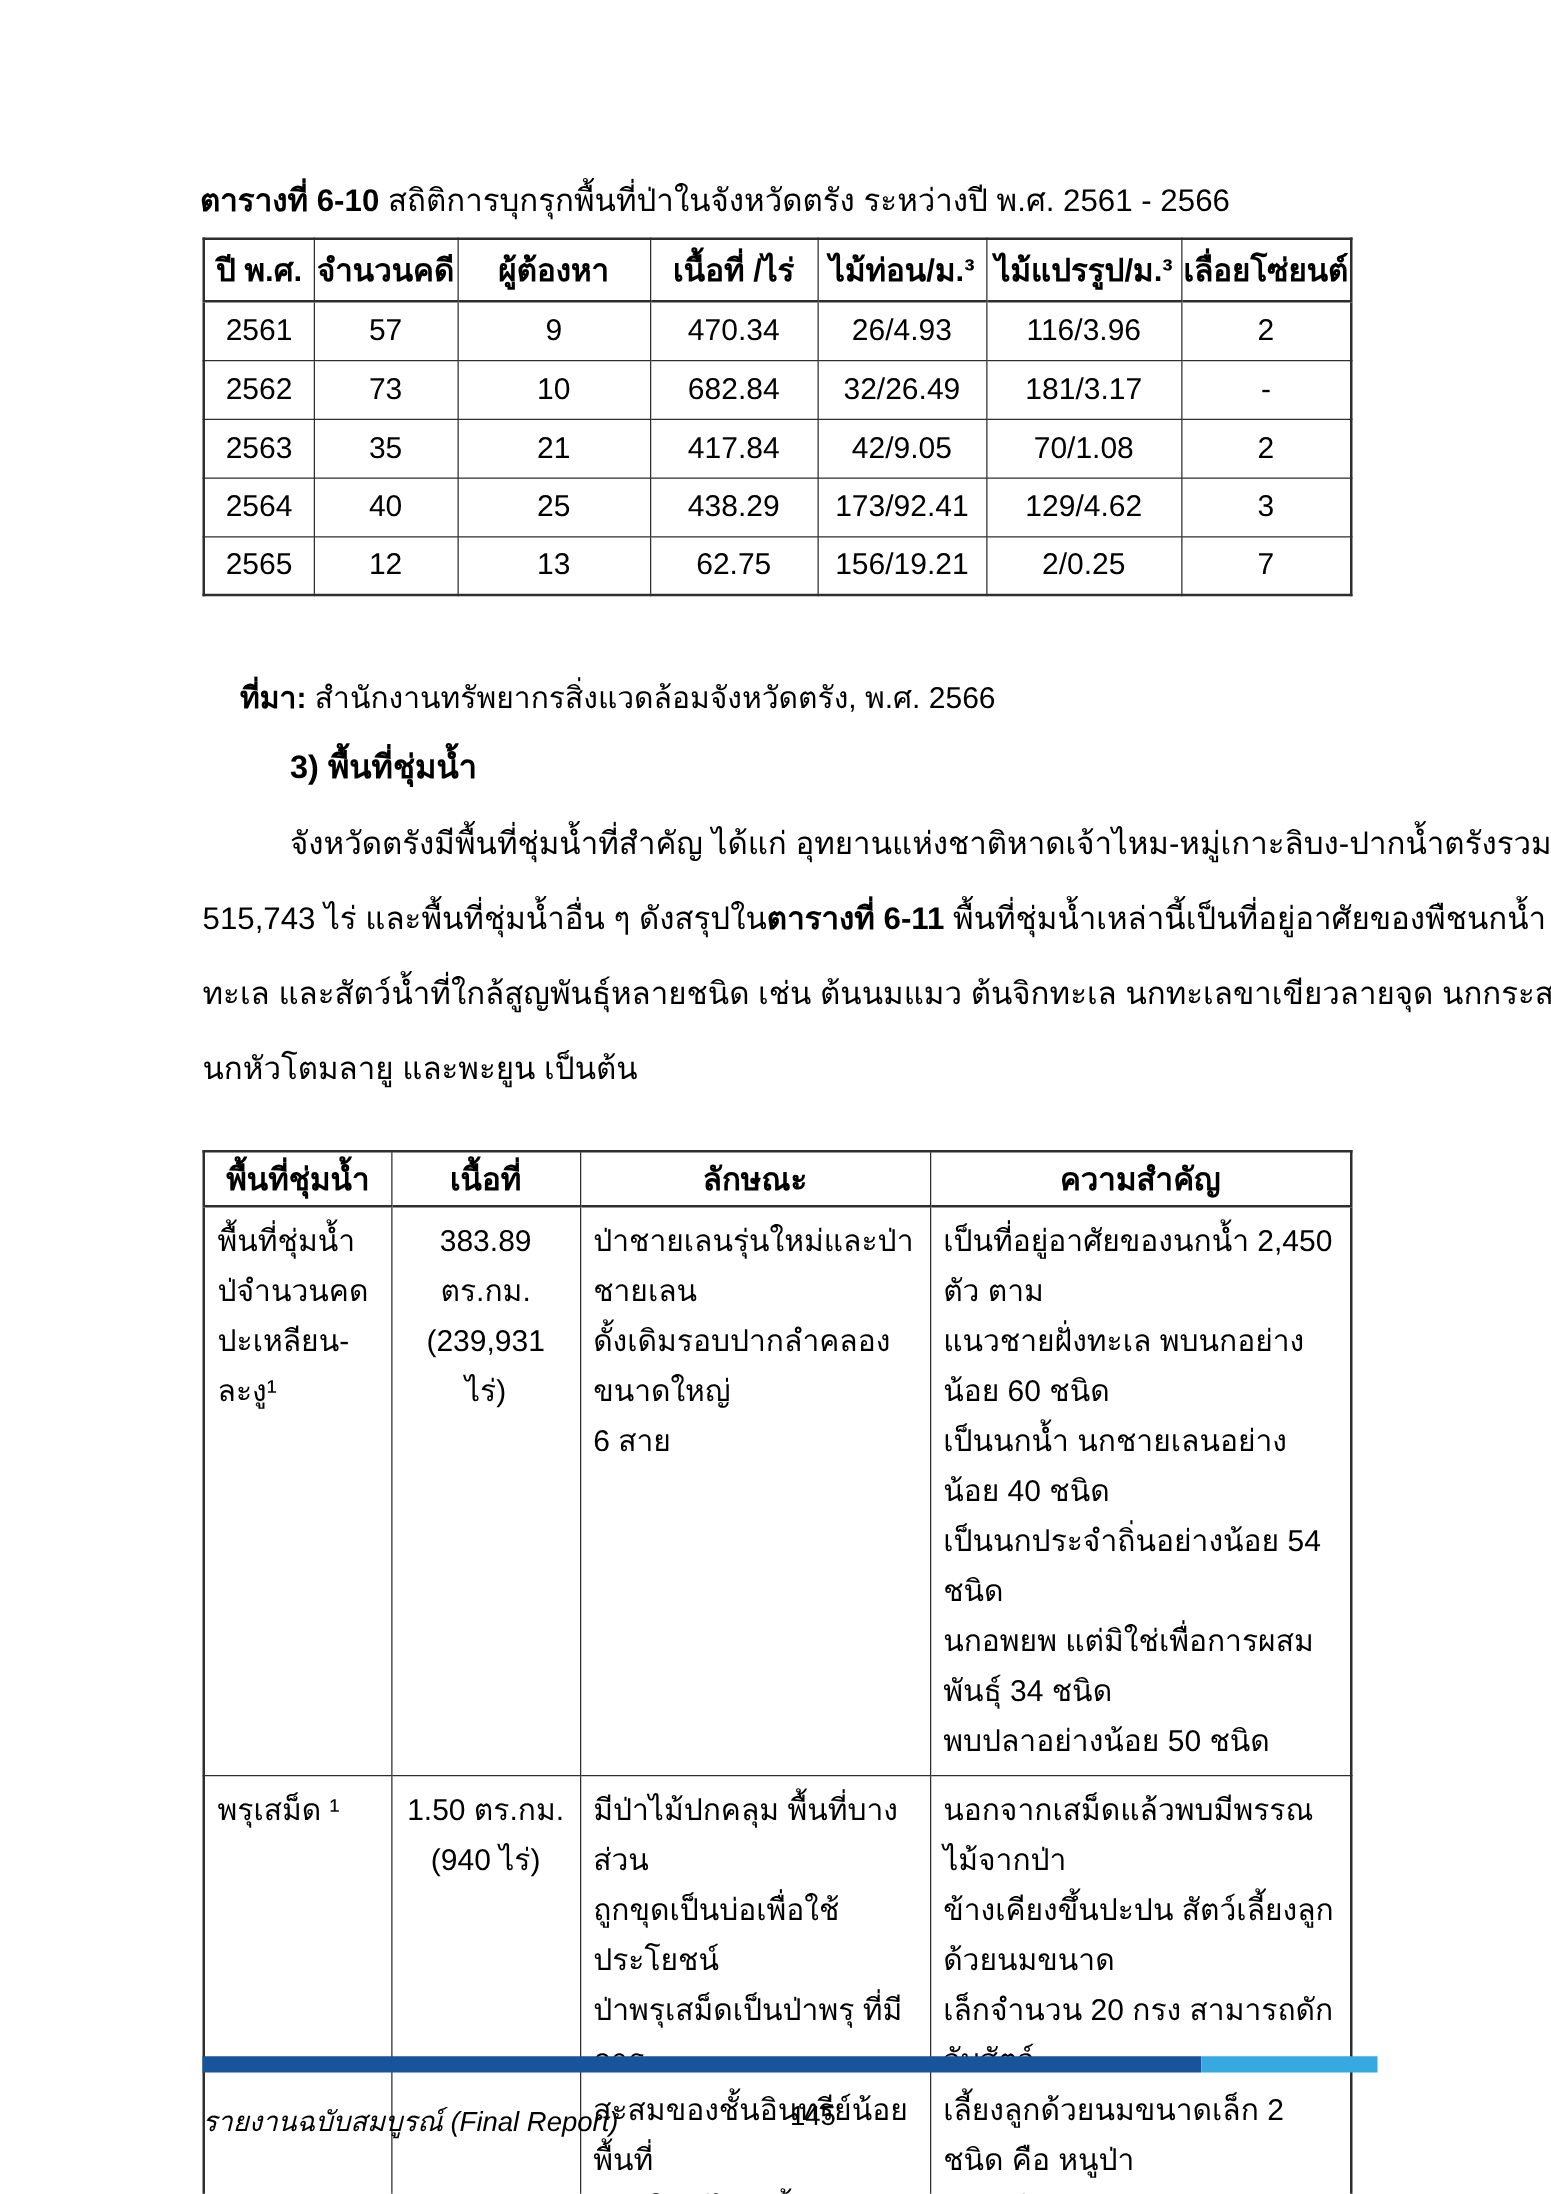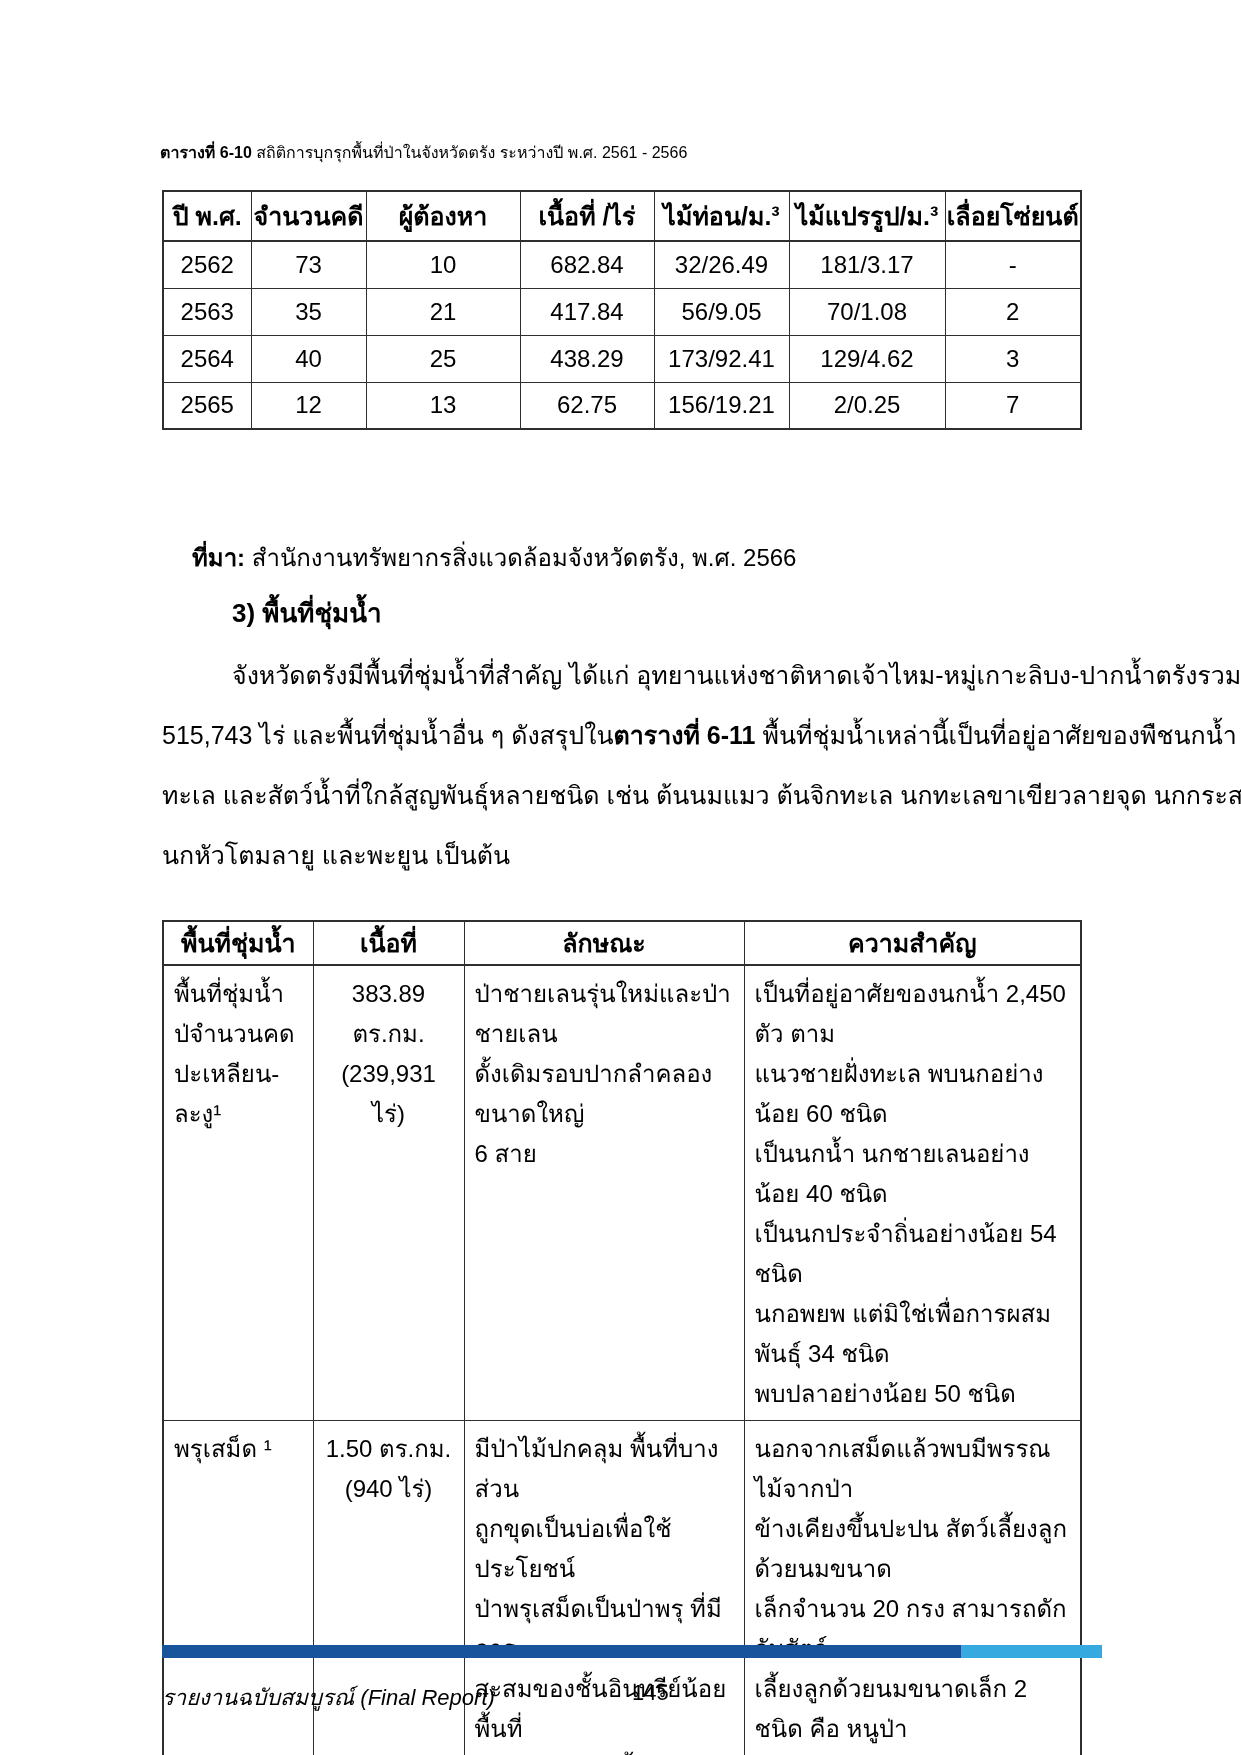--- a/index.html
+++ b/index.html
@@ -9,21 +9,21 @@
     width: 1241px;
     height: 1755px;
     margin: 0 auto;
     background: #ffffff;
     color: #000000;
     font-family: "Liberation Sans", sans-serif;
   }
   .abs { position: absolute; }
 
   
-  .tbl-title { left: 160px; top: 140px; width: 940px; font-size: 16px; }
+  .tbl-title { left: 160px; top: 140px; width: 940px; font-size: 25px; }
   .bold { font-weight: bold; }
   .src-line { left: 160px; top: 538px; width: 940px; font-size: 24px; margin-left: 32px; }
   .sec-heading { left: 232px; top: 592px; width: 700px; font-size: 26px; font-weight: bold; }
   .paragraph { left: 162px; top: 645px; width: 940px; font-size: 25px; line-height: 60px; }
   .paragraph .pline { white-space: nowrap; }
   .paragraph .indent { padding-left: 70px; }
   .tbl-title2 { left: 160px; top: 876px; width: 940px; font-size: 25px; }
 
   
   .t610 { left: 162px; top: 190px; width: 918px; border-collapse: collapse; table-layout: fixed; font-size: 24px; }
@@ -74,34 +74,43 @@
         <th>จำนวนคดี</th>
         <th>ผู้ต้องหา</th>
         <th>เนื้อที่ /ไร่</th>
         <th>ไม้ท่อน/ม.³</th>
         <th>ไม้แปรรูป/ม.³</th>
         <th>เลื่อยโซ่ยนต์</th>
       </tr>
     </thead>
     <tbody>
         <tr>
+          <td>2561</td>
+          <td>57</td>
+          <td>9</td>
+          <td>470.34</td>
+          <td>26/4.93</td>
+          <td>116/3.96</td>
+          <td>2</td>
+        </tr>
+        <tr>
           <td>2562</td>
           <td>73</td>
           <td>10</td>
           <td>682.84</td>
           <td>32/26.49</td>
           <td>181/3.17</td>
           <td>-</td>
         </tr>
         <tr>
           <td>2563</td>
           <td>35</td>
           <td>21</td>
           <td>417.84</td>
-          <td>56/9.05</td>
+          <td>42/9.05</td>
           <td>70/1.08</td>
           <td>2</td>
         </tr>
         <tr>
           <td>2564</td>
           <td>40</td>
           <td>25</td>
           <td>438.29</td>
           <td>173/92.41</td>
           <td>129/4.62</td>

